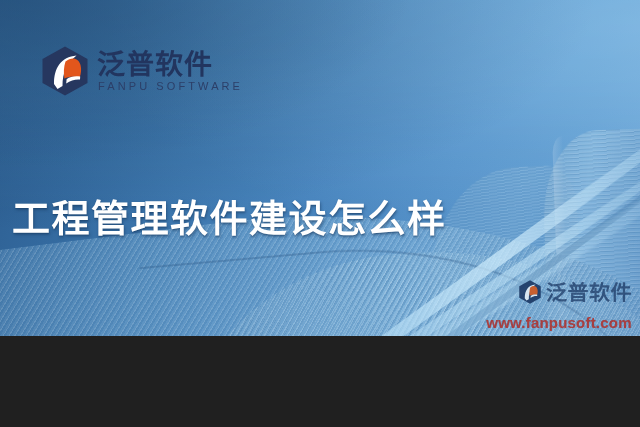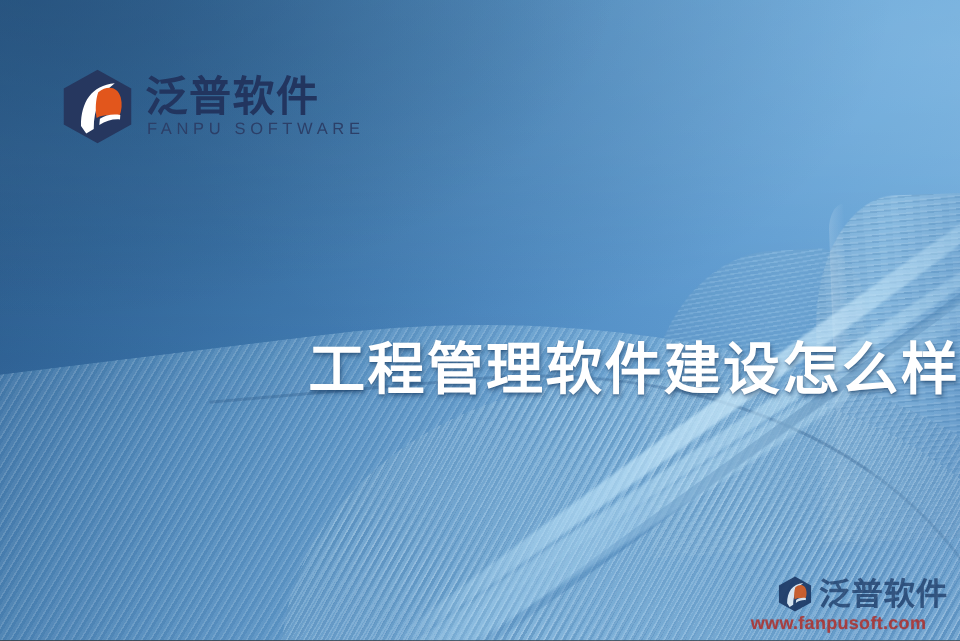--- a/index.html
+++ b/index.html
@@ -6,21 +6,21 @@
   html, body {
     margin: 0;
     padding: 0;
     background: #202020;
   }
   * { box-sizing: border-box; }
 
   .banner {
     position: relative;
     width: 640px;
-    height: 427px;
+    height: 336px;
     overflow: hidden;
     font-family: "Liberation Sans", "DejaVu Sans", sans-serif;
     
     background:
       linear-gradient(108deg,
         #2b5b8d 0%,
         #33699e 16%,
         #3d77ae 32%,
         #4884bd 50%,
         #5390c8 68%,
@@ -295,31 +295,30 @@
     padding-left: 1px;
     text-align: center;
   }
 
   
   .headline {
     position: absolute;
     left: 12px;
     right: 0;
     top: 196px;
-    text-align: right;
+    text-align: left;
     font-size: 38px;
     font-weight: 700;
     color: #ffffff;
     letter-spacing: 1.5px;
     line-height: 1.25;
     white-space: nowrap;
     text-shadow:
       1px 2px 3px rgba(24,58,96,0.50),
       0 1px 1px rgba(24,58,96,0.35);
-    margin-top: 28px;
   }
 
   
   .watermark {
     position: absolute;
     right: 8px;
     bottom: 6px;
     width: 146px;
     opacity: 0.92;
   }
@@ -333,23 +332,23 @@
   .wm-cn {
     font-size: 21px;
     font-weight: 700;
     color: #1d3a66;
     letter-spacing: 0.5px;
     line-height: 1;
     white-space: nowrap;
     opacity: 0.82;
   }
   .wm-url {
-    margin-top: 1px;
+    margin-top: 11px;
     text-align: center;
-    font-size: 12px;
+    font-size: 15px;
     font-weight: 700;
     color: #b3271f;
     letter-spacing: 0.2px;
     line-height: 1;
     white-space: nowrap;
     opacity: 0.88;
     text-shadow: 0 0 1px rgba(120,20,16,0.35);
   }
 </style>
 </head>

